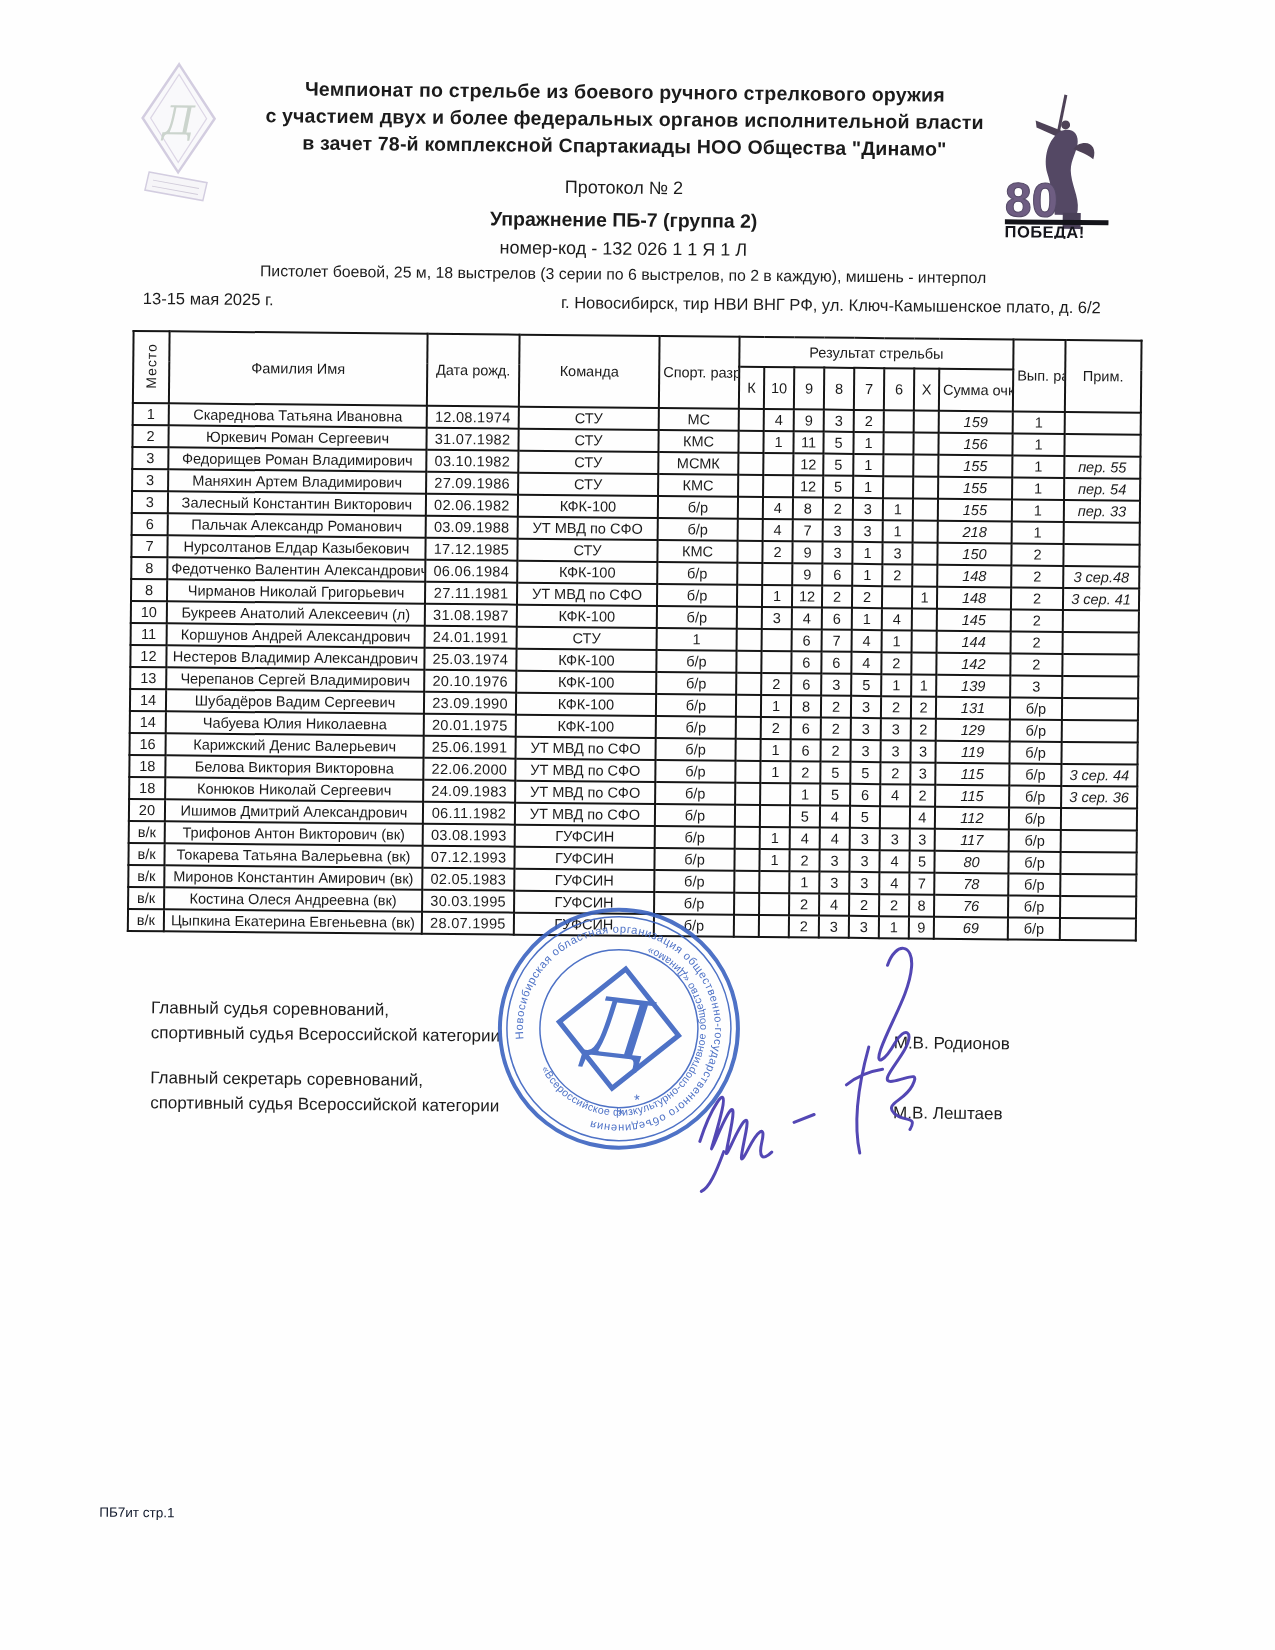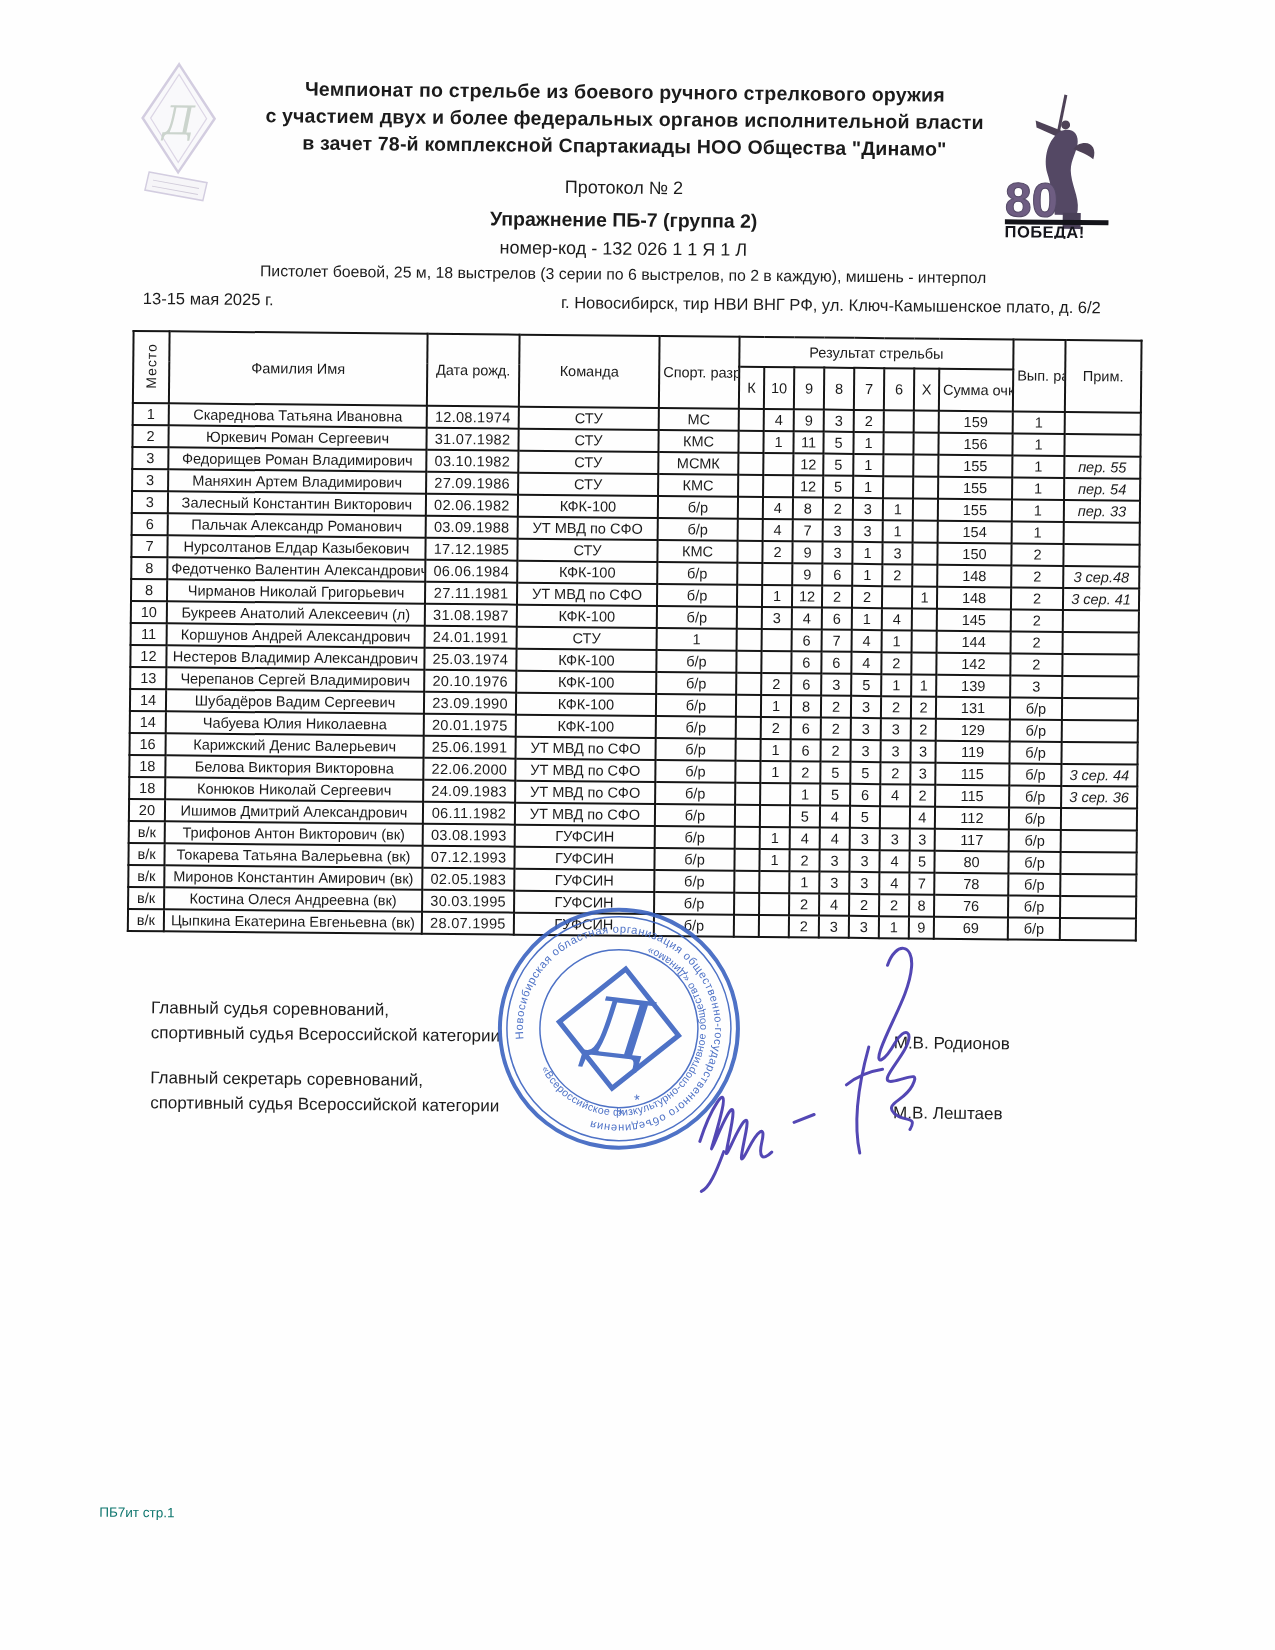--- a/index.html
+++ b/index.html
@@ -28,28 +28,28 @@
     border:2px solid #151515; padding:0 3px; font-size:14.5px;
     text-align:center; overflow:hidden; white-space:nowrap; font-weight:normal;
   }
   table.results thead tr:first-child{ height:30px; }
   table.results thead tr:last-child{ height:42px; }
   table.results tbody tr{ height:22px; }
   th.pre, td.pre{ white-space:pre-line; line-height:17px; }
   th.h-place{ padding:0; }
   .vert{ writing-mode:vertical-rl; transform:rotate(180deg); font-size:14px; letter-spacing:1px; }
   td.c-name, td.c-team{ text-align:left; font-size:15px; }
-  td.c-total{ font-size:16px; }
+  td.c-total{ font-size:16px;font-style:italic; }
   td.c-note{ font-size:13.5px;font-style:italic; }
   td.c-dob{ font-size:14.5px; letter-spacing:.3px; }
 
   
   .sig-line{ position:absolute; left:160px; font-size:17px; }
   .sig-name{ position:absolute; left:903px; font-size:17px; }
-  .page-footer{ position:absolute; left:113px; top:1505px; font-size:13.5px; color:#0f766e; }
+  .page-footer{ position:absolute; left:113px; top:1505px; font-size:13.5px; color:#0f172a; }
 
   .abs{ position:absolute; }
 </style>
 </head>
 <body>
 
 <div class="sheet">
  <div class="scan">
 
   <svg class="abs" style="left:138px; top:60px; opacity:.45;" width="82" height="160" viewBox="0 0 82 160">
@@ -225,21 +225,21 @@
             <td class="c-dob">03.09.1988</td>
             <td class="c-team">УТ МВД по СФО</td>
             <td class="c-rank">б/р</td>
             <td class="c-k"></td>
             <td class="c-s10">4</td>
             <td class="c-s9">7</td>
             <td class="c-s8">3</td>
             <td class="c-s7">3</td>
             <td class="c-s6">1</td>
             <td class="c-x"></td>
-            <td class="c-total">154</td>
+            <td class="c-total">218</td>
             <td class="c-grade">1</td>
             <td class="c-note"></td>
           </tr>
           <tr>
             <td class="c-place">7</td>
             <td class="c-name">Нурсолтанов Елдар Казыбекович</td>
             <td class="c-dob">17.12.1985</td>
             <td class="c-team">СТУ</td>
             <td class="c-rank">КМС</td>
             <td class="c-k"></td>

